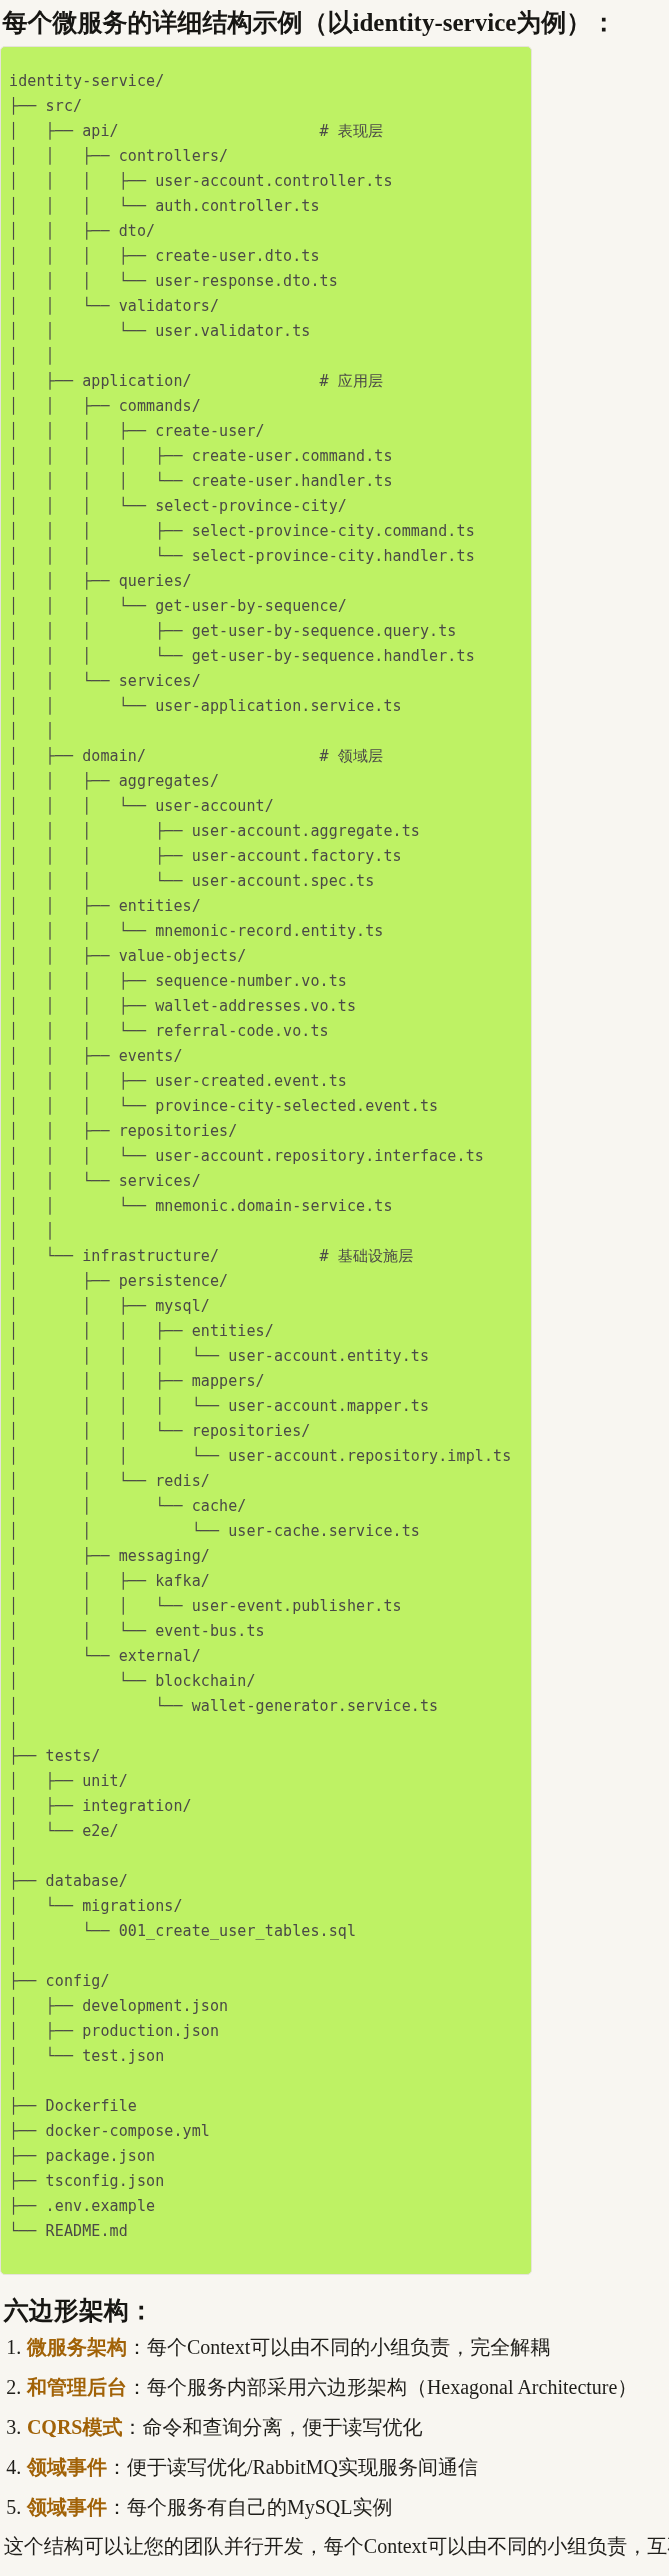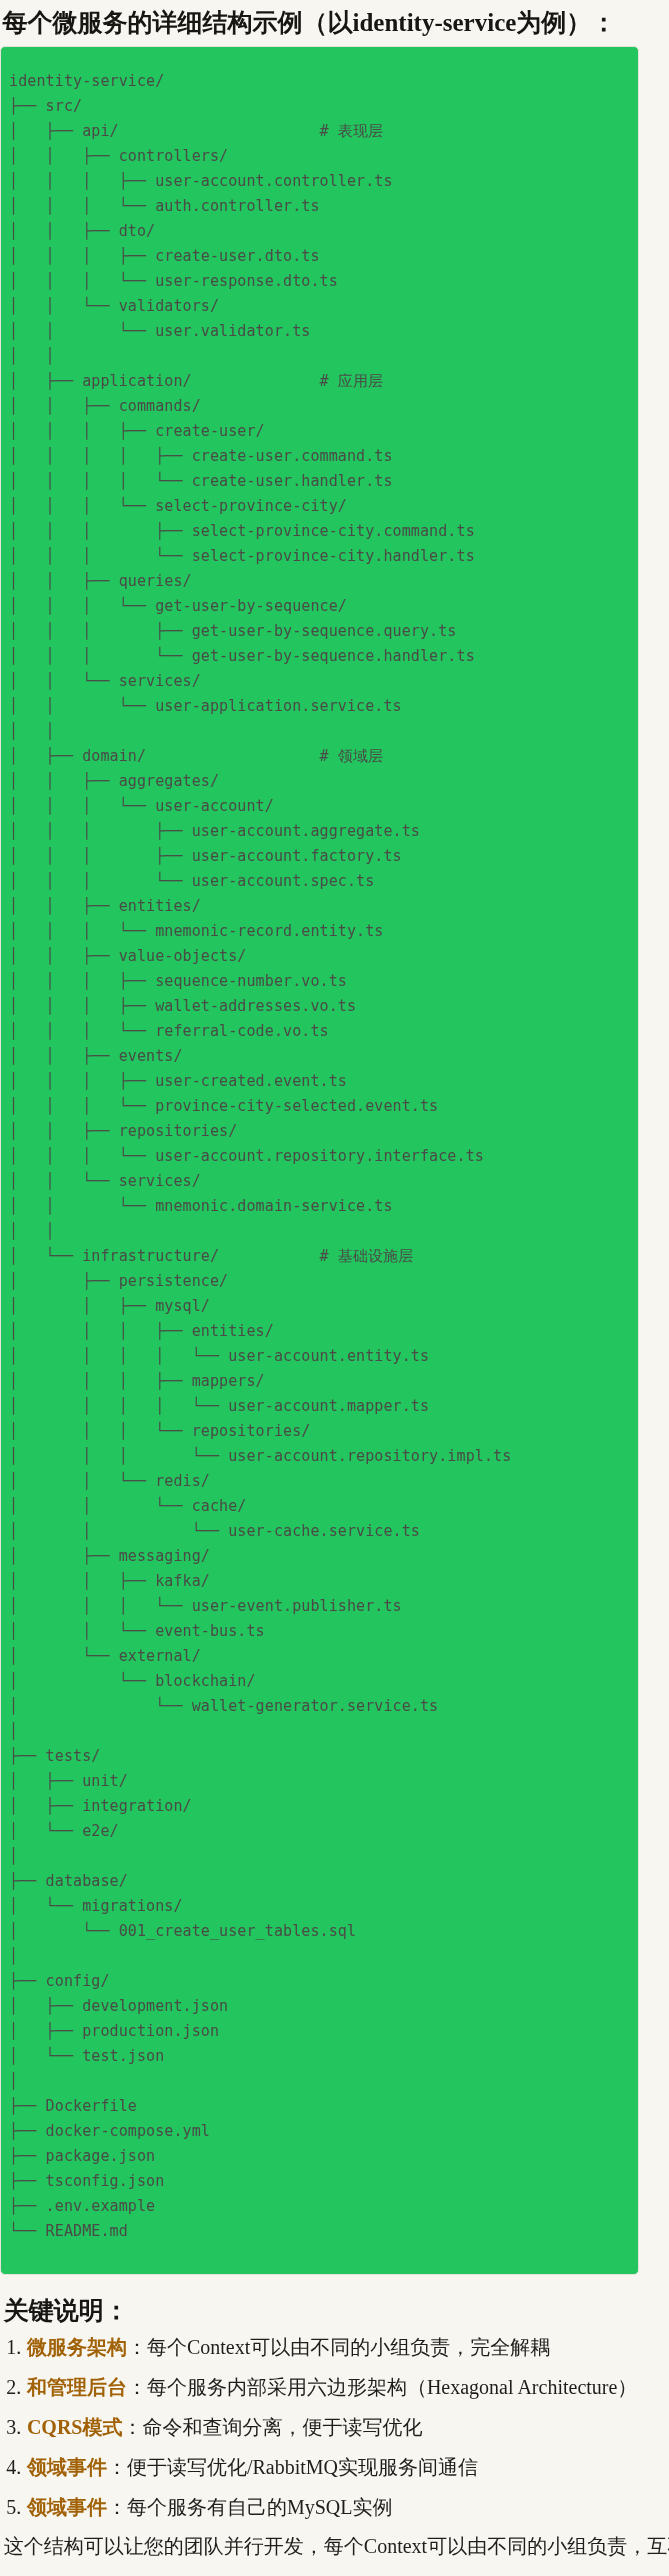--- a/index.html
+++ b/index.html
@@ -3,39 +3,39 @@
 <meta charset="utf-8">
 <style>
   * { box-sizing: border-box; }
   html, body {
     margin: 0; padding: 0;
     width: 669px; height: 2576px;
     overflow: hidden;
     background: #f8f6f1;
   }
   .page {
-    width: 639px; height: 2576px;
+    width: 532px; height: 2576px;
     padding: 7.5px 2.5px 0 2.5px;
     font-family: "Liberation Serif", serif;
     color: #1f1e1a;
   }
   .doc-title {
     margin: 0;
     font-family: "Liberation Serif", serif;
     font-weight: 700;
     font-size: 25px;
     line-height: 30px;
     color: #171613;
     white-space: nowrap;
   }
   .code-card {
     margin-top: 8.1px;
     margin-left: -2.5px;
     margin-right: -2.5px;
-    background: #22c55e;
+    background: #bef264;
     border: 0.6px solid #e6e3da;
     border-radius: 5px;
     padding: 22.5px 6.3px 30px 8.1px;
     overflow: hidden;
   }
   .code-card pre {
     margin: 0;
     font-family: "DejaVu Sans Mono", "Liberation Mono", monospace;
     font-size: 15px;
     line-height: 25px;
@@ -162,21 +162,21 @@
 │   └── test.json
 │
 ├── Dockerfile
 ├── docker-compose.yml
 ├── package.json
 ├── tsconfig.json
 ├── .env.example
 └── README.md</pre>
   </div>
 
-  <h2 class="section-heading">关键说明：</h2>
+  <h2 class="section-heading">六边形架构：</h2>
 
   <div class="key-points">
     <div class="kp">
       <span class="num">1.</span><span class="label">微服务架构</span><span class="text">：每个Context可以由不同的小组负责，完全解耦</span>
     </div>
     <div class="kp">
       <span class="num">2.</span><span class="label">和管理后台</span><span class="text">：每个服务内部采用六边形架构（Hexagonal Architecture）</span>
     </div>
     <div class="kp">
       <span class="num">3.</span><span class="label">CQRS模式</span><span class="text">：命令和查询分离，便于读写优化</span>

